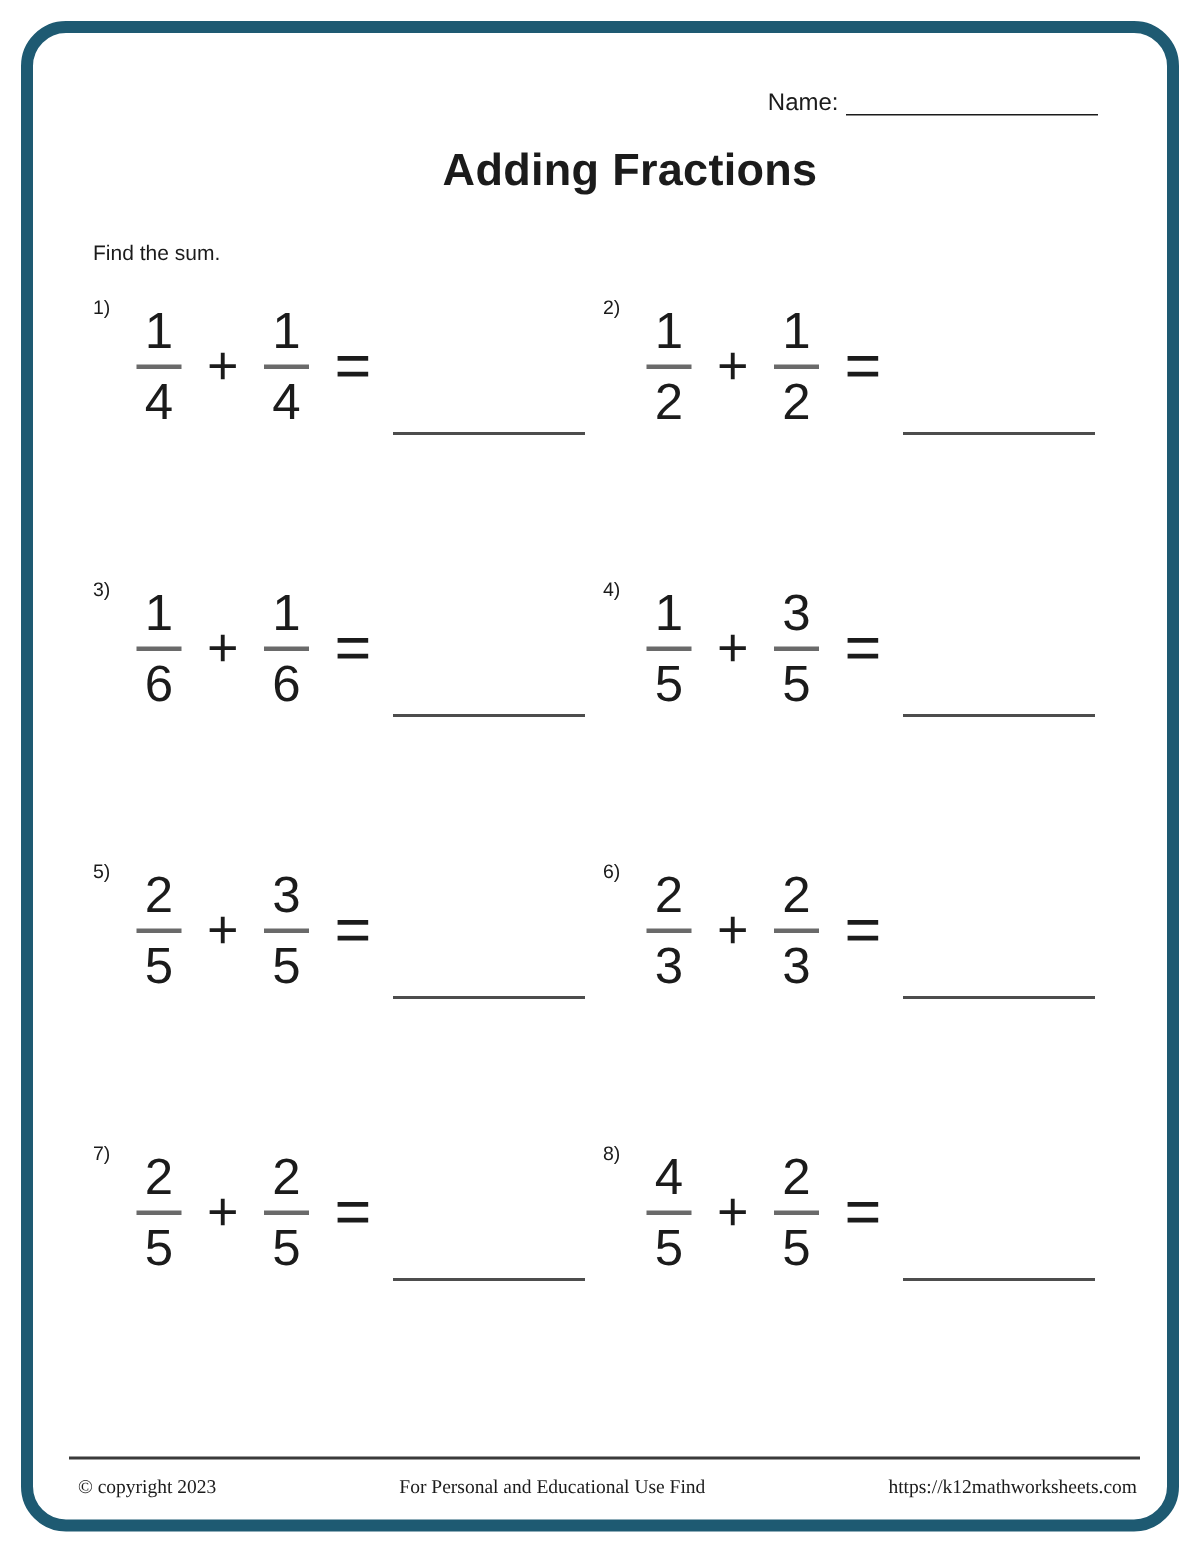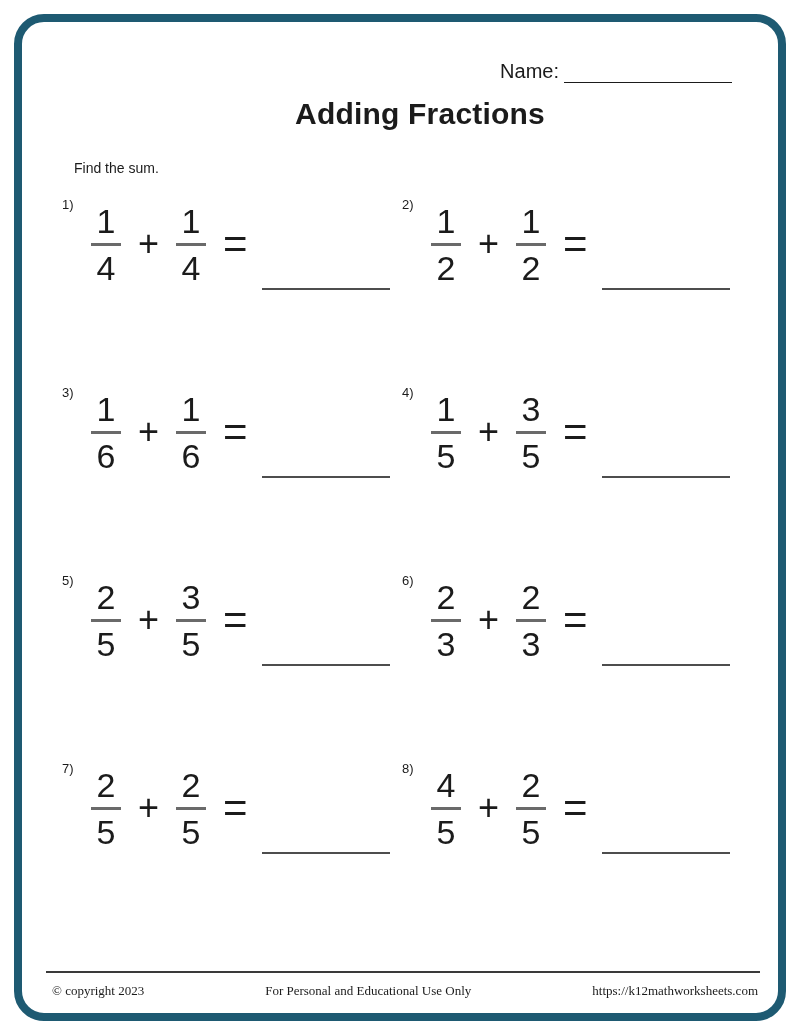--- a/index.html
+++ b/index.html
@@ -16,22 +16,22 @@
     position: absolute;
     left: 14px; top: 14px; right: 14px; bottom: 14px;
     border: 8px solid #1e5a72;
     border-radius: 30px;
     pointer-events: none;
   }
   .name-row {
     position: absolute;
     top: 60px; right: 68px;
     display: flex;
-    align-items: flex-end;
-    font-size: 20px;
+    align-items: flex-start;
+    font-size: 16px;
   }
   .name-line {
     display: inline-block;
     width: 168px;
     height: 16px;
     margin-left: 5px;
     border-bottom: 1.5px solid #1b1b1b;
   }
   .title {
     position: absolute;
@@ -41,21 +41,20 @@
     text-align: center;
     font-size: 30px;
     font-weight: 700;
     letter-spacing: 0.2px;
     padding-left: 20px;
   }
   .instruction {
     position: absolute;
     top: 160px; left: 62px;
     font-size: 14px;
-    margin-left: 12px;
   }
   .problems {
     position: absolute;
     top: 192px; left: 60px;
     width: 680px;
     display: grid;
     grid-template-columns: 340px 340px;
     grid-auto-rows: 188px;
   }
   .problem { position: relative; }
@@ -279,16 +278,16 @@
         <span class="op eq">=</span>
         <span class="answer-blank"></span>
       </div>
     </div>
 
   </div>
 
   <div class="footer-rule"></div>
   <div class="footer">
     <span>© copyright 2023</span>
-    <span>For Personal and Educational Use Only</span>
+    <span>For Personal and Educational Use Find</span>
     <span>https://k12mathworksheets.com</span>
   </div>
 </div>
 
 </body></html>

